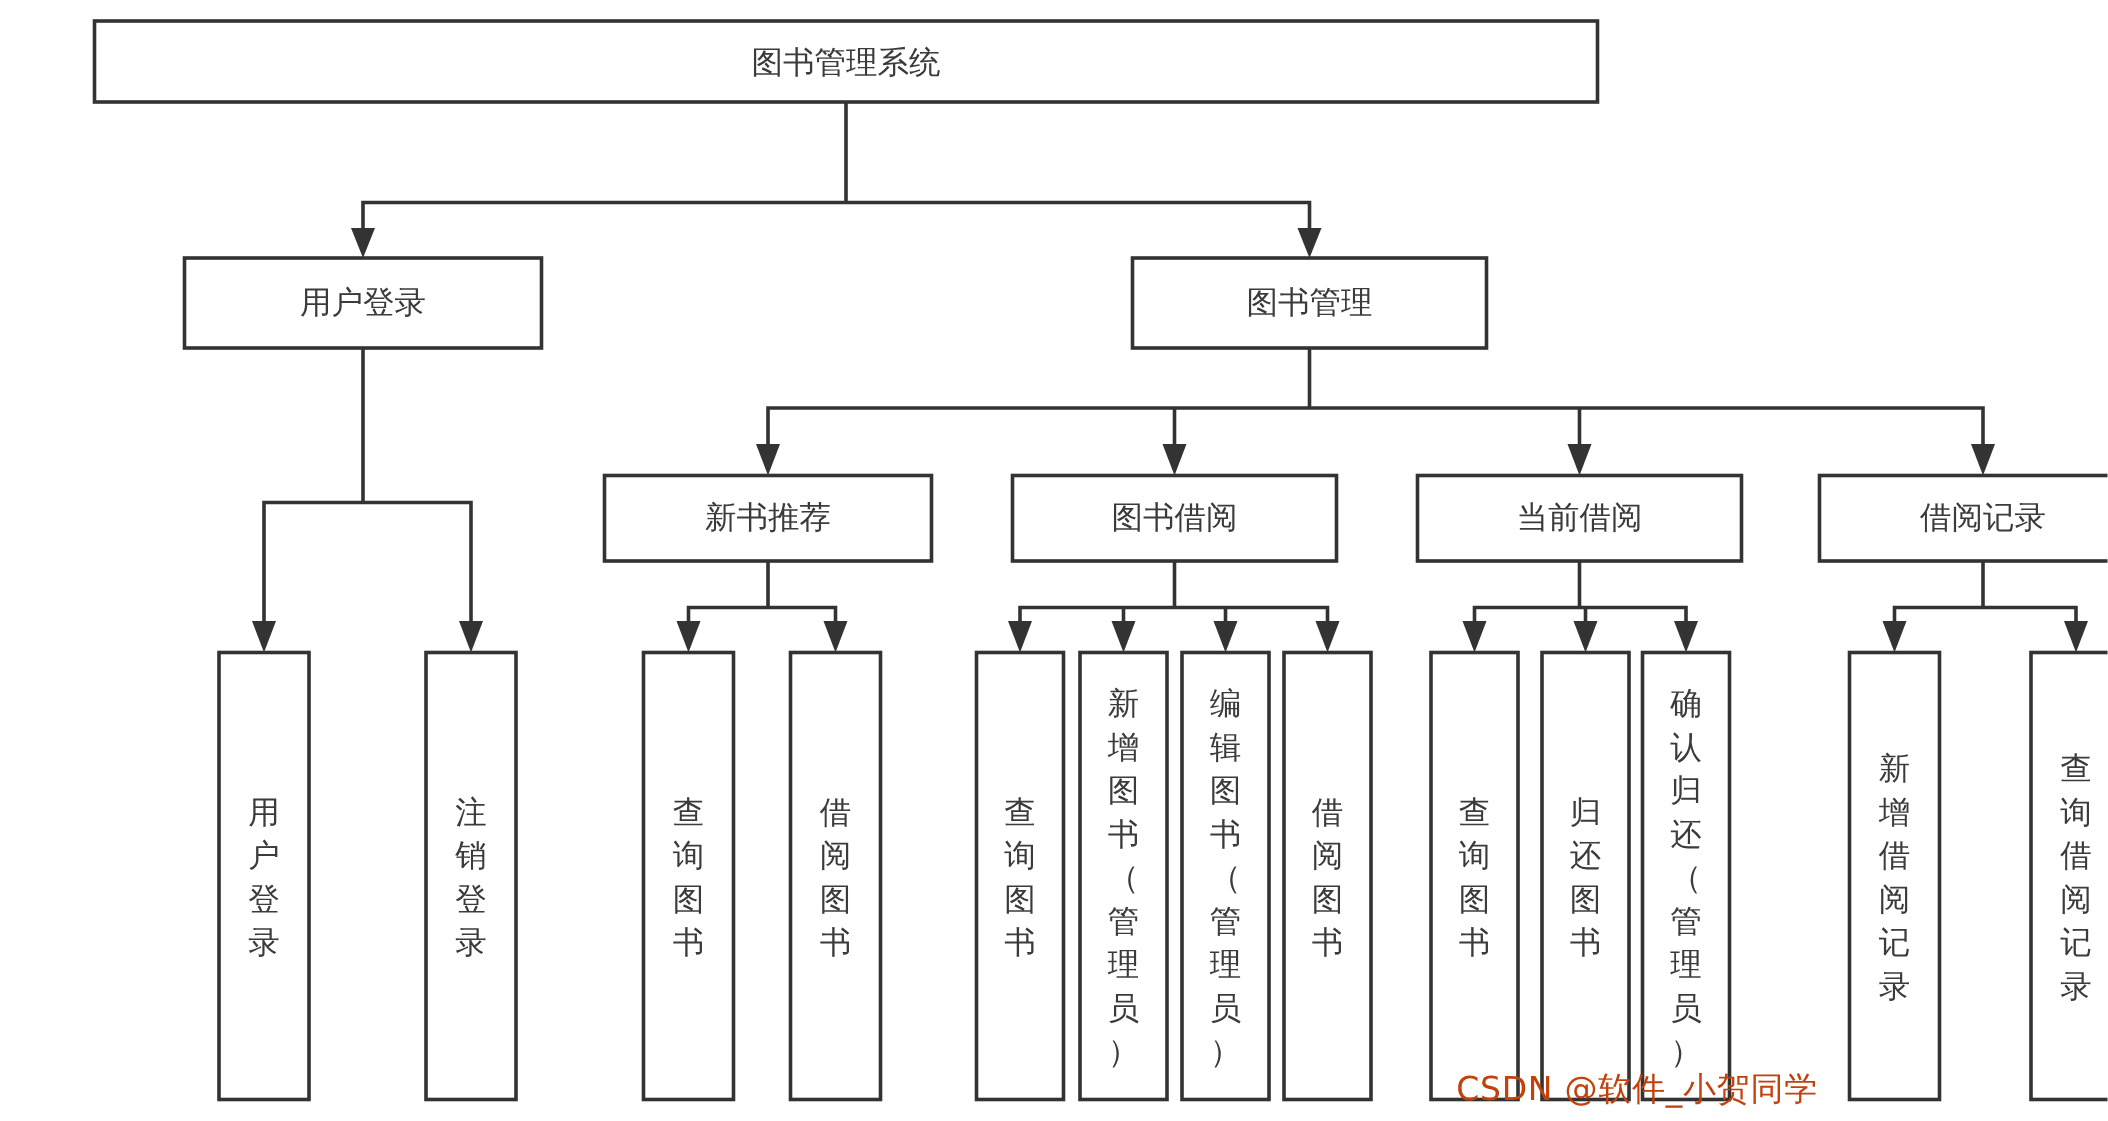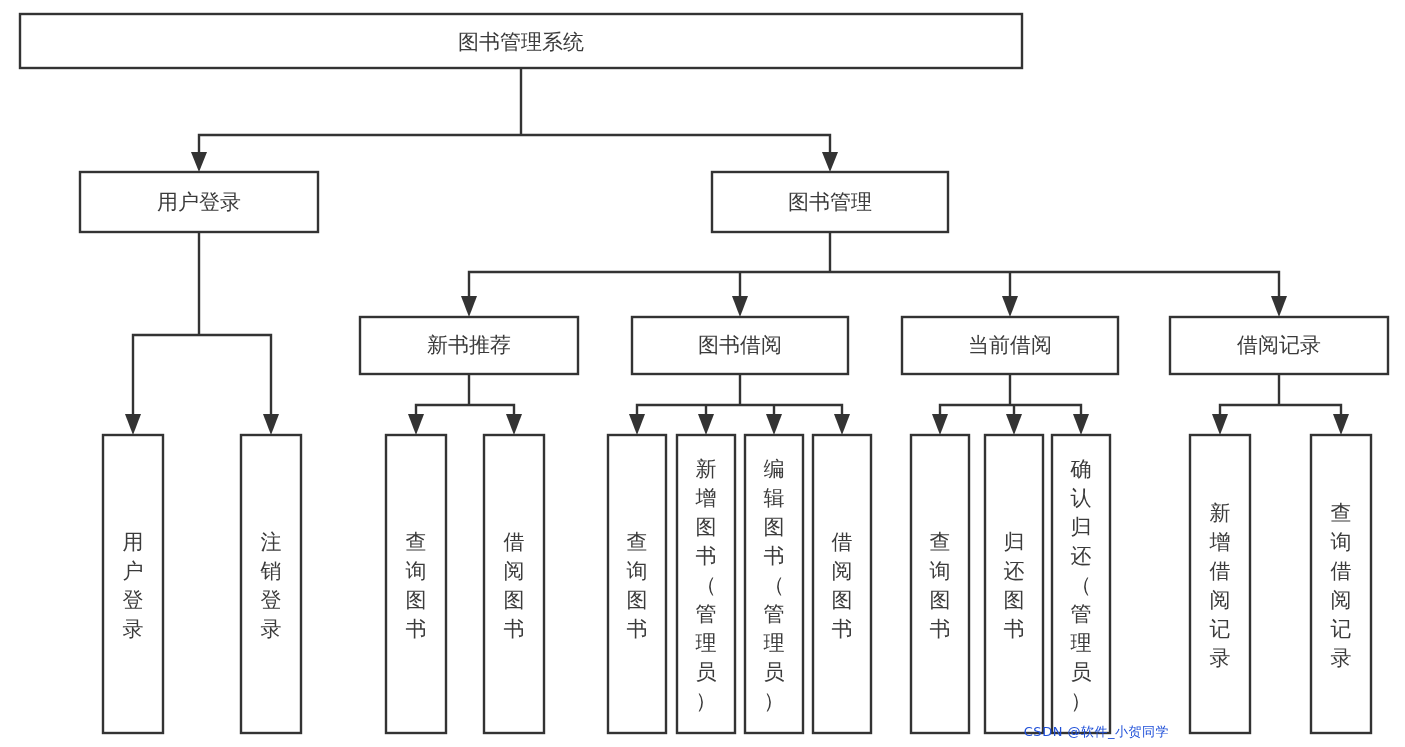--- a/index.html
+++ b/index.html
@@ -11,20 +11,21 @@
     width: 1405px;
     height: 747px;
     font-family: "DejaVu Sans", "Liberation Sans", sans-serif;
     overflow: hidden;
     position: relative;
   }
   #diagram-root {
     position: relative;
     width: 1179px;
     height: 747px;
+    margin-left: 43px;
   }
   svg#tree-svg {
     position: absolute;
     left: 0;
     top: 0;
     width: 1405px;
     height: 747px;
     display: block;
   }
   .node-box {
@@ -53,22 +54,22 @@
     fill: #3b3b3b;
     font-family: "DejaVu Sans", "Liberation Sans", sans-serif;
     font-size: 21px;
     text-anchor: middle;
   }
   .watermark {
     position: absolute;
     right: 10px;
     bottom: 6px;
     font-family: "DejaVu Sans", "Liberation Sans", sans-serif;
-    font-size: 13px;
-    color: #1d4ed8;
+    font-size: 22px;
+    color: #c2410c;
     white-space: nowrap;
     letter-spacing: 0.5px;
   }
 </style>
 </head>
 <body>
 
 <div id="diagram-root">
 
   <svg id="tree-svg" viewBox="0 0 1405 747" xmlns="http://www.w3.org/2000/svg">

